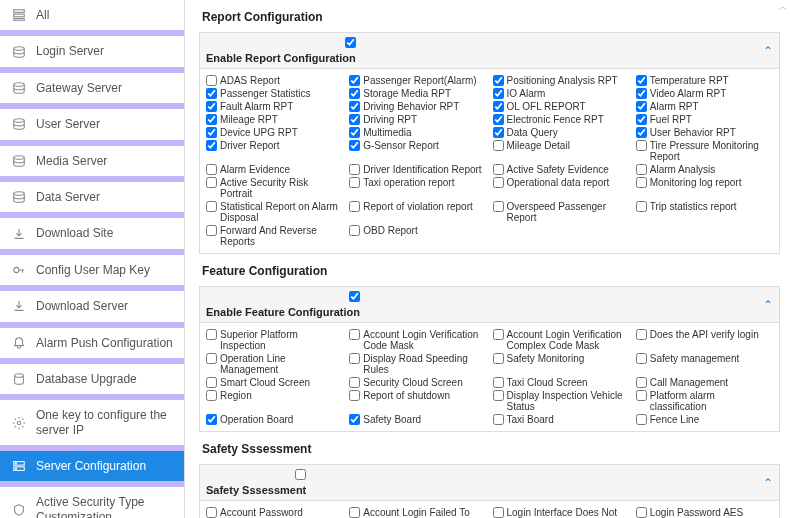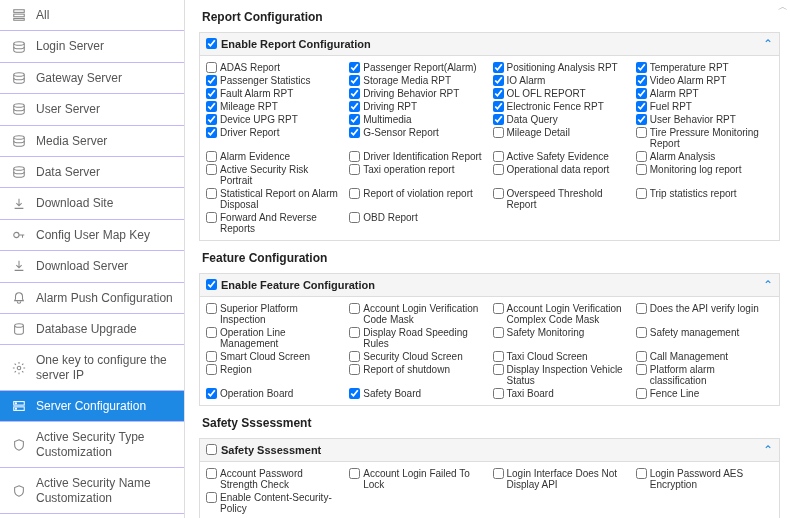--- a/index.html
+++ b/index.html
@@ -1,30 +1,30 @@
 <!DOCTYPE html>
 <html><head>
 <meta charset="utf-8">
 <style>
   * { box-sizing: border-box; margin: 0; padding: 0; }
   body { font-family: Arial, sans-serif; font-size: 11px; color: #333; background: #fff; width: 790px; height: 518px; overflow: hidden; display: flex; }
   .sidebar { width: 185px; border-right: 1px solid #ddd; overflow-y: auto; background: #fff; }
-  .sidebar-item { display: flex; align-items: center; padding: 8px 10px; border-bottom: 1px solid #c4b5fd; cursor: pointer; color: #555; }
+  .sidebar-item { display: flex; align-items: center; padding: 8px 10px; border-bottom: 6px solid #c4b5fd; cursor: pointer; color: #555; }
   .sidebar-item.active { background: #1e88e5; color: #fff; }
   .sidebar-item .icon { width: 18px; height: 14px; margin-right: 8px; display: flex; align-items: center; justify-content: center; flex-shrink: 0; }
   .sidebar-item .icon svg { width: 16px; height: 14px; stroke: #888; fill: none; stroke-width: 1.2; }
   .sidebar-item.active .icon svg { stroke: #fff; }
   .sidebar-item-label { font-size: 12px; line-height: 1.2; }
   .main { flex: 1; overflow-y: auto; padding: 6px 10px 0 14px; position: relative; }
   .scroll-arrows { position: absolute; right: 2px; top: 0; display: flex; flex-direction: column; gap: 2px; }
   .arrow-up, .arrow-down { width: 10px; height: 10px; font-size: 10px; color: #999; cursor: pointer; }
   .section-title { font-weight: bold; font-size: 12px; margin: 4px 0 8px 3px; color: #222; }
   .panel { border: 1px solid #ddd; margin-bottom: 10px; background: #fff; }
   .panel-header { background: #f5f5f5; border-bottom: 1px solid #ddd; padding: 4px 6px; display: flex; align-items: center; justify-content: space-between; }
-  .panel-header-left { display: flex; align-items: flex-start; gap: 4px; }
+  .panel-header-left { display: flex; align-items: flex-end; gap: 4px; flex-direction: column; }
   .panel-header .chk { width: 11px; height: 11px; }
   .panel-title { font-weight: bold; font-size: 11px; color: #222; }
   .collapse-icon { color: #1e88e5; font-size: 12px; cursor: pointer; }
   .grid4 { display: grid; grid-template-columns: repeat(4, 1fr); gap: 2px 6px; padding: 6px; }
   .chk-item { display: flex; align-items: flex-start; gap: 3px; font-size: 10px; color: #333; line-height: 1.1; }
   .chk-item input { width: 11px; height: 11px; margin-top: 0; flex-shrink: 0; }
   .chk-item span { word-break: break-word; }
 </style>
 </head>
 <body>
@@ -316,21 +316,21 @@
         <label class="chk-item">
           <input type="checkbox" style="">
           <span>Statistical Report on Alarm Disposal</span>
         </label>
         <label class="chk-item">
           <input type="checkbox" style="">
           <span>Report of violation report</span>
         </label>
         <label class="chk-item">
           <input type="checkbox" style="">
-          <span>Overspeed Threshold Report</span>
+          <span>Overspeed Passenger Report</span>
         </label>
         <label class="chk-item">
           <input type="checkbox" style="">
           <span>Trip statistics report</span>
         </label>
         <label class="chk-item">
           <input type="checkbox" style="">
           <span>Forward And Reverse Reports</span>
         </label>
         <label class="chk-item">

